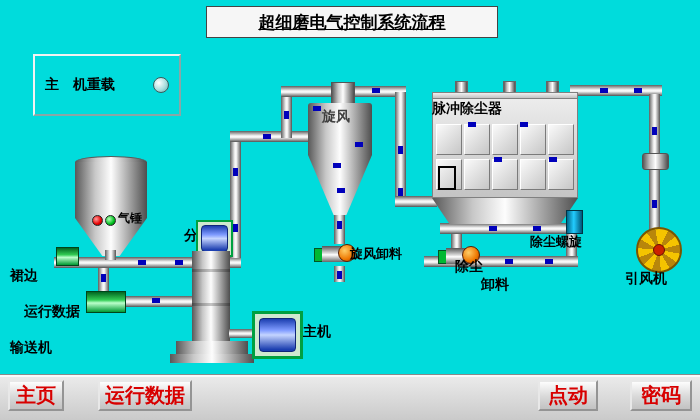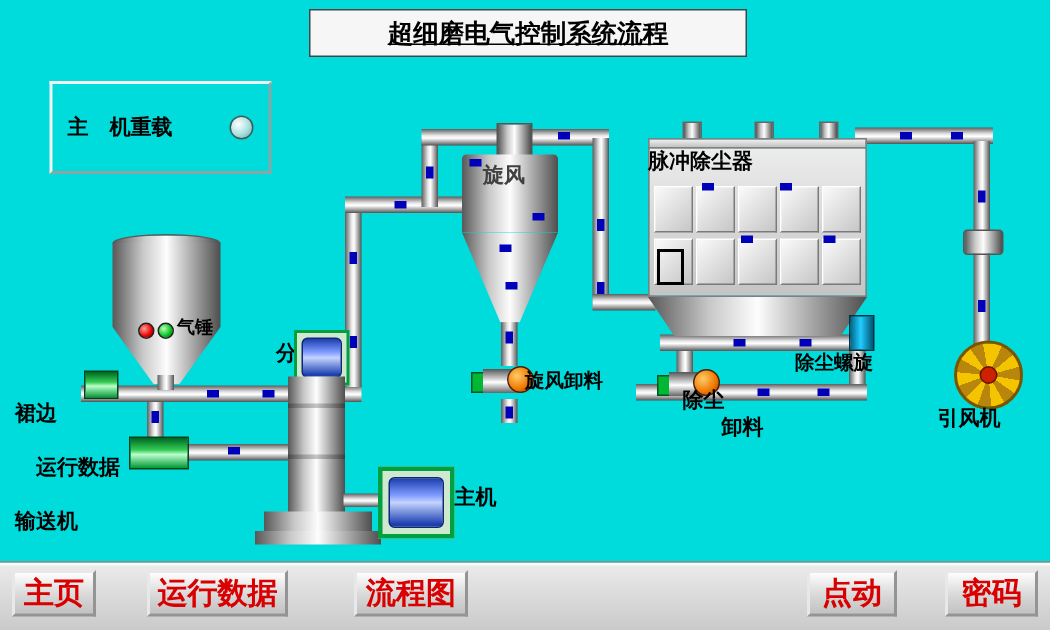--- a/index.html
+++ b/index.html
@@ -190,23 +190,20 @@
   </div>
   <div class="lbl" style="left:625px;top:271px;">引风机</div>
 
   <div class="navbar"></div>
   <button class="nav-btn" style="left:8px;width:56px;">
     <span>主页</span>
     </button>
   <button class="nav-btn" style="left:98px;width:94px;">
     <span>运行数据</span>
     </button>
-  <button class="nav-btn" style="left:236px;width:76px;">
-    <span>流程图</span>
-    </button>
   <button class="nav-btn" style="left:538px;width:60px;">
     <span>点动</span>
     </button>
   <button class="nav-btn" style="left:630px;width:62px;">
     <span>密码</span>
     </button>
 
 </div>
 
 </body></html>

